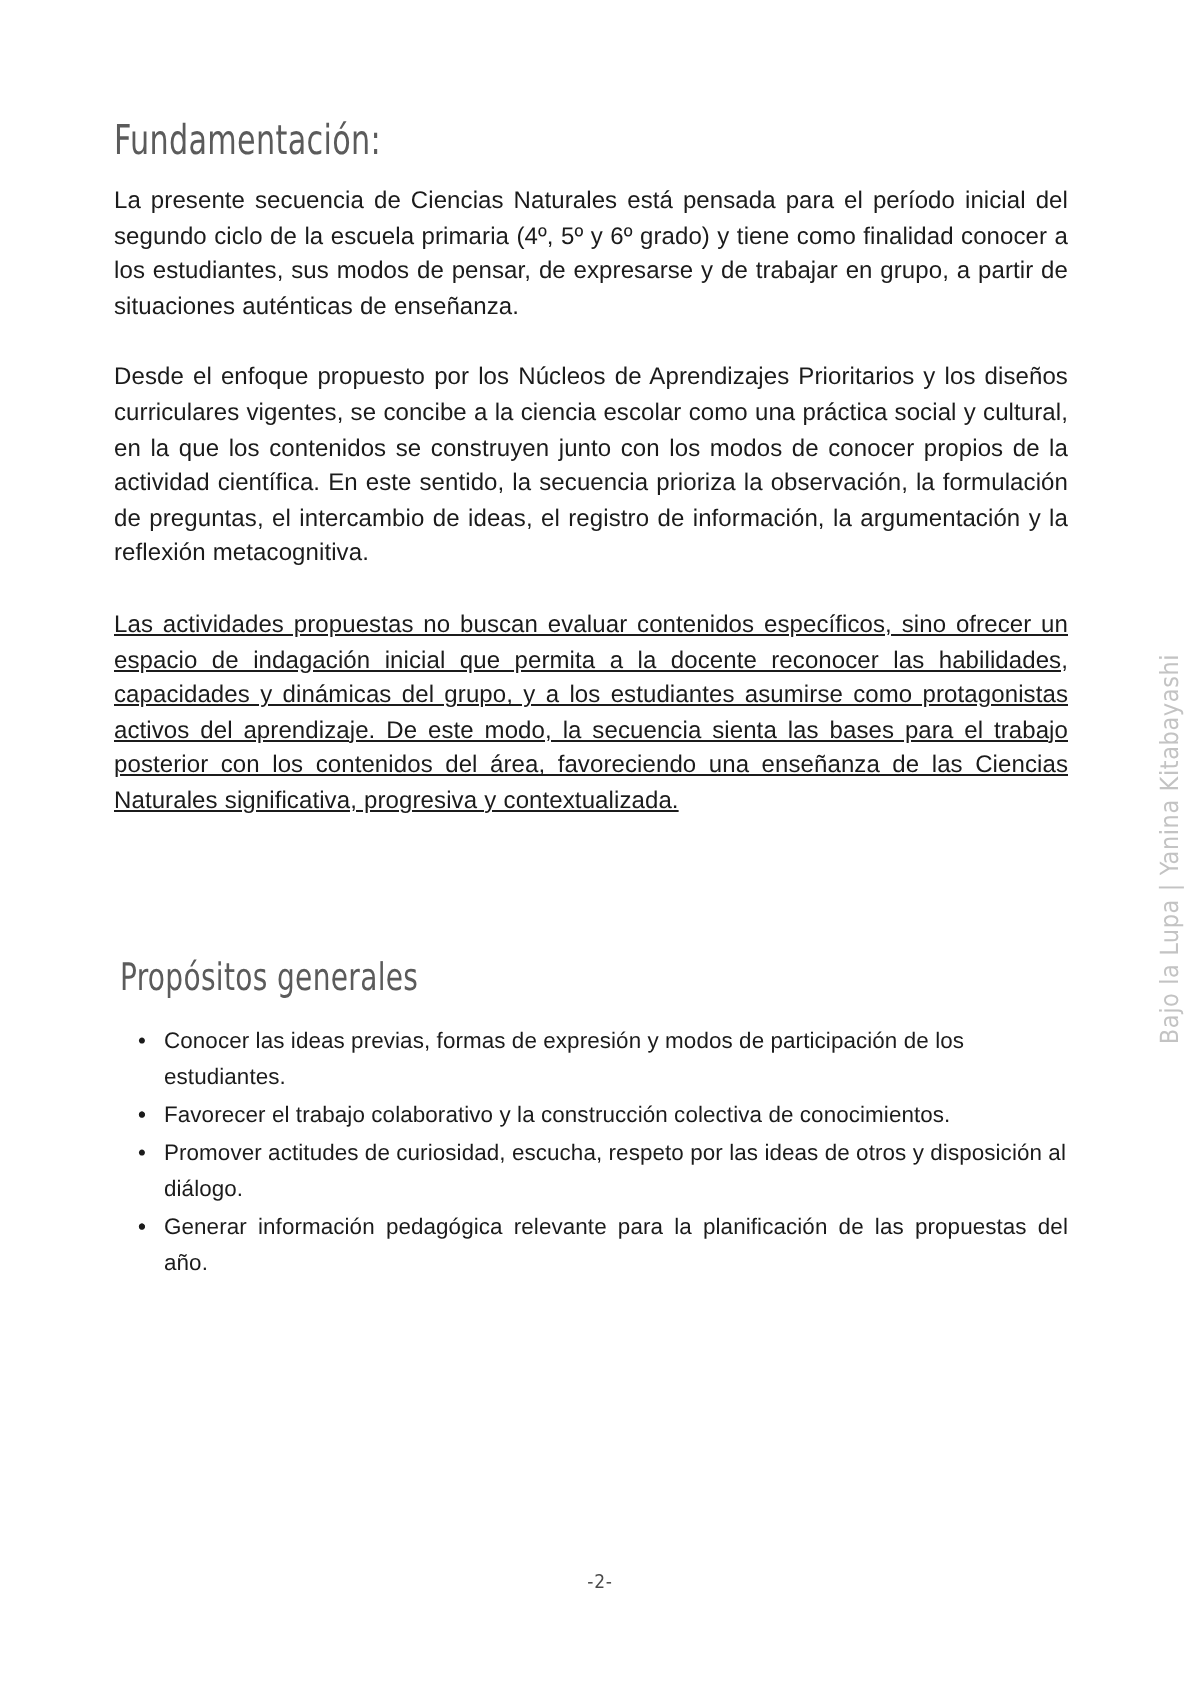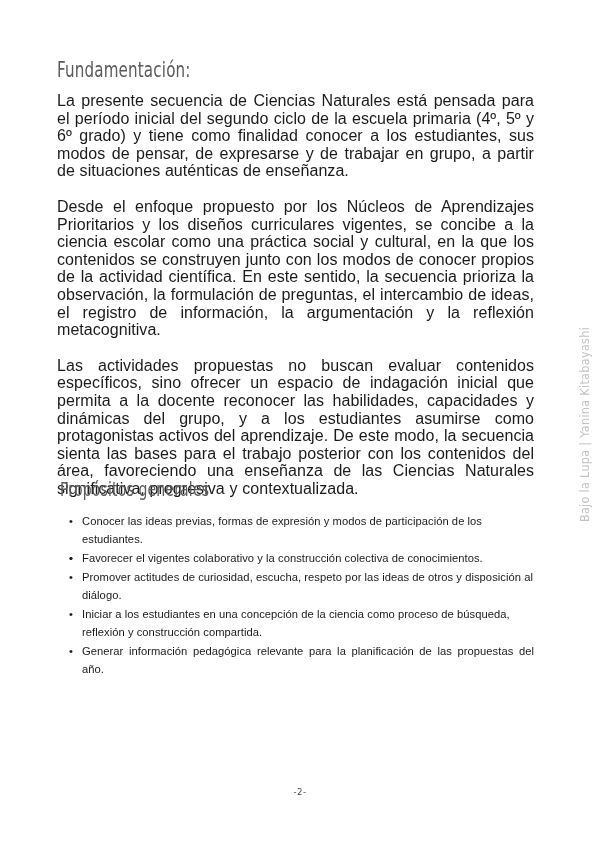--- a/index.html
+++ b/index.html
@@ -47,29 +47,29 @@
 
   
   .content {
     position: absolute;
     left: 57px;
     top: 92px;
     width: 477px;
   }
   p.para {
     margin: 0 0 18px 0;
-    font-size: 16px;
+    font-size: 12px;
     line-height: 17.6px;
     color: #1b1b1b;
     text-align: justify;
     text-justify: inter-word;
     letter-spacing: 0.05px;
     word-spacing: 0.2px;
   }
-  p.para:last-child { margin-bottom: 4px; }
+  p.para:last-child { margin-bottom: 4px; text-decoration: underline; }
 
   
   .bullet-list {
     position: absolute;
     left: 57px;
     top: 513px;
     width: 477px;
     margin: 0;
     padding: 0;
     list-style: none;
@@ -152,29 +152,28 @@
   <ul class="bullet-list">
     <li>
       <span class="bullet-dot">•</span>
       <span>Conocer las ideas previas, formas de expresión y modos de participación de los estudiantes.</span>
     </li>
     <li>
       <span class="bullet-dot">•</span>
     </li>
     <li class="justified">
       <span class="bullet-dot">•</span>
-      <span>Favorecer el vigentes colaborativo y la construcción colectiva de conocimientos.</span>
+      <span>Favorecer el trabajo colaborativo y la construcción colectiva de conocimientos.</span>
     </li>
     <li>
       <span class="bullet-dot">•</span>
       <span>Promover actitudes de curiosidad, escucha, respeto por las ideas de otros y disposición al diálogo.</span>
     </li>
     <li>
       <span class="bullet-dot">•</span>
-      <span>Iniciar a los estudiantes en una concepción de la ciencia como proceso de búsqueda, reflexión y construcción compartida.</span>
     </li>
     <li class="justified">
       <span class="bullet-dot">•</span>
       <span>Generar información pedagógica relevante para la planificación de las propuestas del año.</span>
     </li>
   </ul>
 
   <div id="side-credit">
     <span class="vtext">Bajo la Lupa | Yanina Kitabayashi</span>
   </div>

